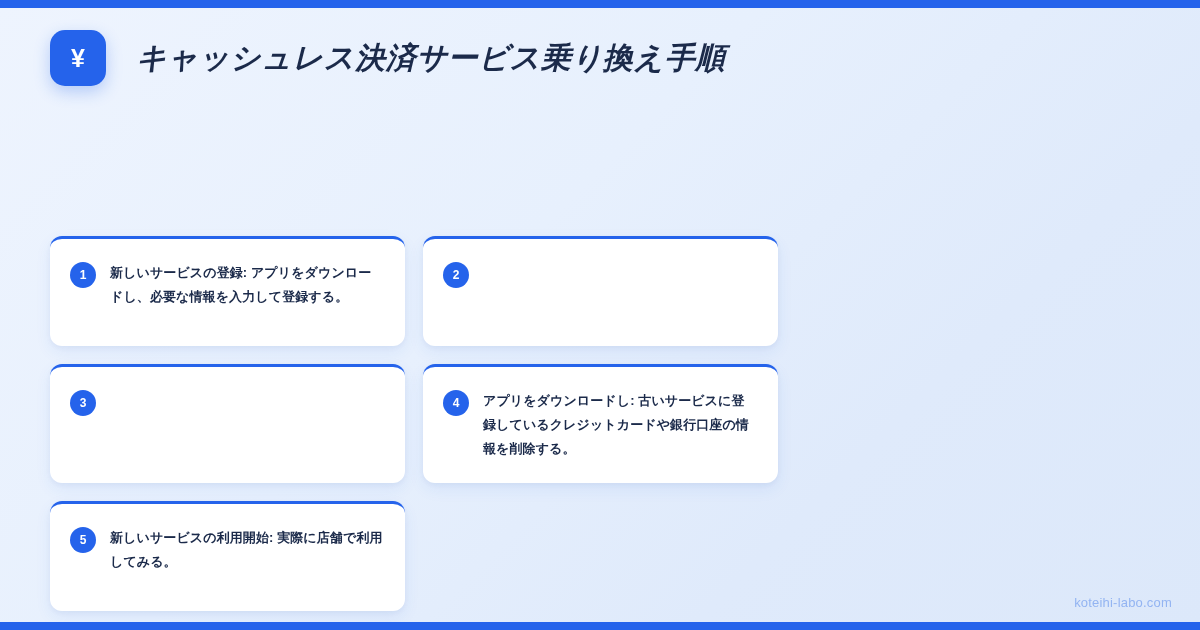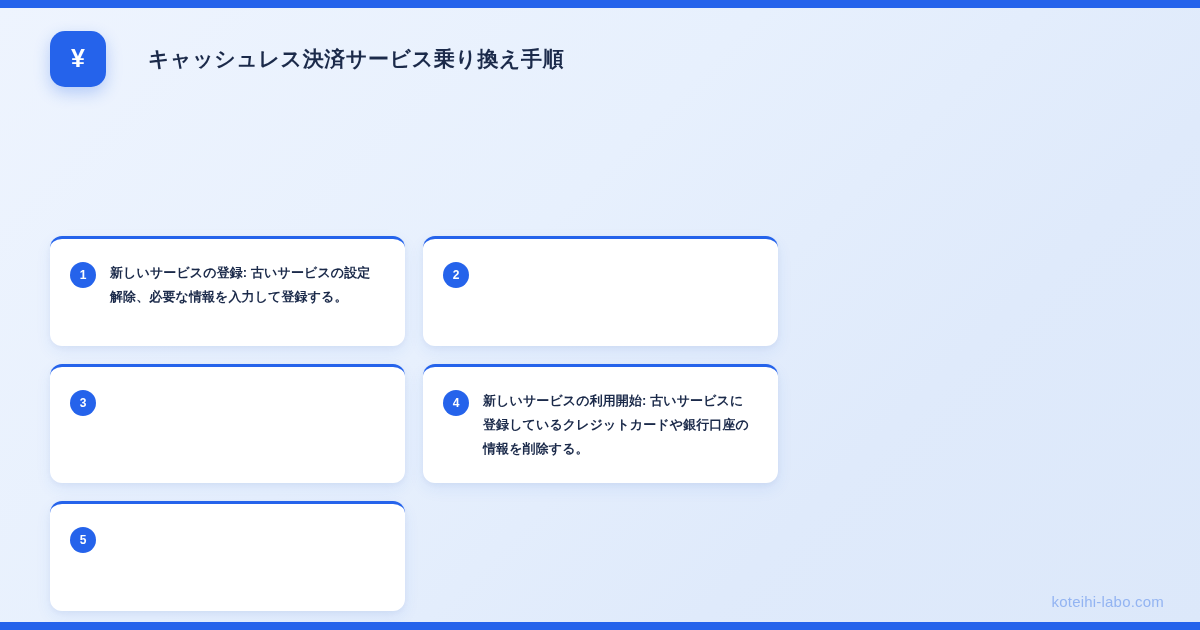--- a/index.html
+++ b/index.html
@@ -56,27 +56,28 @@
     flex: 0 0 auto;
   }
   .brand-badge .glyph {
     color: #ffffff;
     font-size: 25px;
     font-weight: 700;
     line-height: 1;
     letter-spacing: 0;
   }
   .page-title {
-    margin: 16px;
-    font-size: 21px;
+    margin: 4px;
+    font-size: 30px;
     font-weight: 700;
     color: #1b2a4a;
     letter-spacing: 0.6px;
     line-height: 1.2;
     white-space: nowrap;
+    font-style: italic;
   }
 
   
   .steps {
     position: absolute;
     left: 50px;
     top: 236px;
     width: 1100px;
     display: flex;
     flex-wrap: wrap;
@@ -116,23 +117,23 @@
     font-weight: 700;
     line-height: 24px;
     color: #1b2a4a;
     letter-spacing: 0.1px;
     word-break: break-all;
   }
 
   
   .site-credit {
     position: absolute;
-    right: 36px;
+    right: 28px;
     bottom: 20px;
-    font-size: 15px;
+    font-size: 13px;
     color: #93b4f2;
     letter-spacing: 0.2px;
   }
 </style>
 </head>
 <body>
 
 <div class="poster">
 
   <div class="bar-top"></div>
@@ -141,38 +142,39 @@
     <div class="brand-badge">
       <span class="glyph">¥</span>
     </div>
     <h1 class="page-title">キャッシュレス決済サービス乗り換え手順</h1>
   </div>
 
   <div class="steps">
 
     <div class="step-card">
       <div class="step-num">1</div>
-      <div class="step-text">新しいサービスの登録: 古いサービスの設定解除、必要な情報を入力して登録する。</div>
+      <div class="step-text">新しいサービスの登録: アプリをダウンロードし、必要な情報を入力して登録する。</div>
     </div>
 
     <div class="step-card">
       <div class="step-num">2</div>
     </div>
 
     <div class="step-card">
       <div class="step-num">3</div>
     </div>
 
     <div class="step-card">
       <div class="step-num">4</div>
-      <div class="step-text">新しいサービスの利用開始: 古いサービスに登録しているクレジットカードや銀行口座の情報を削除する。</div>
+      <div class="step-text">アプリをダウンロードし: 古いサービスに登録しているクレジットカードや銀行口座の情報を削除する。</div>
     </div>
 
     <div class="step-card">
       <div class="step-num">5</div>
+      <div class="step-text">新しいサービスの利用開始: 実際に店舗で利用してみる。</div>
     </div>
 
   </div>
 
   <div class="site-credit">koteihi-labo.com</div>
 
   <div class="bar-bottom"></div>
 
 </div>
 

